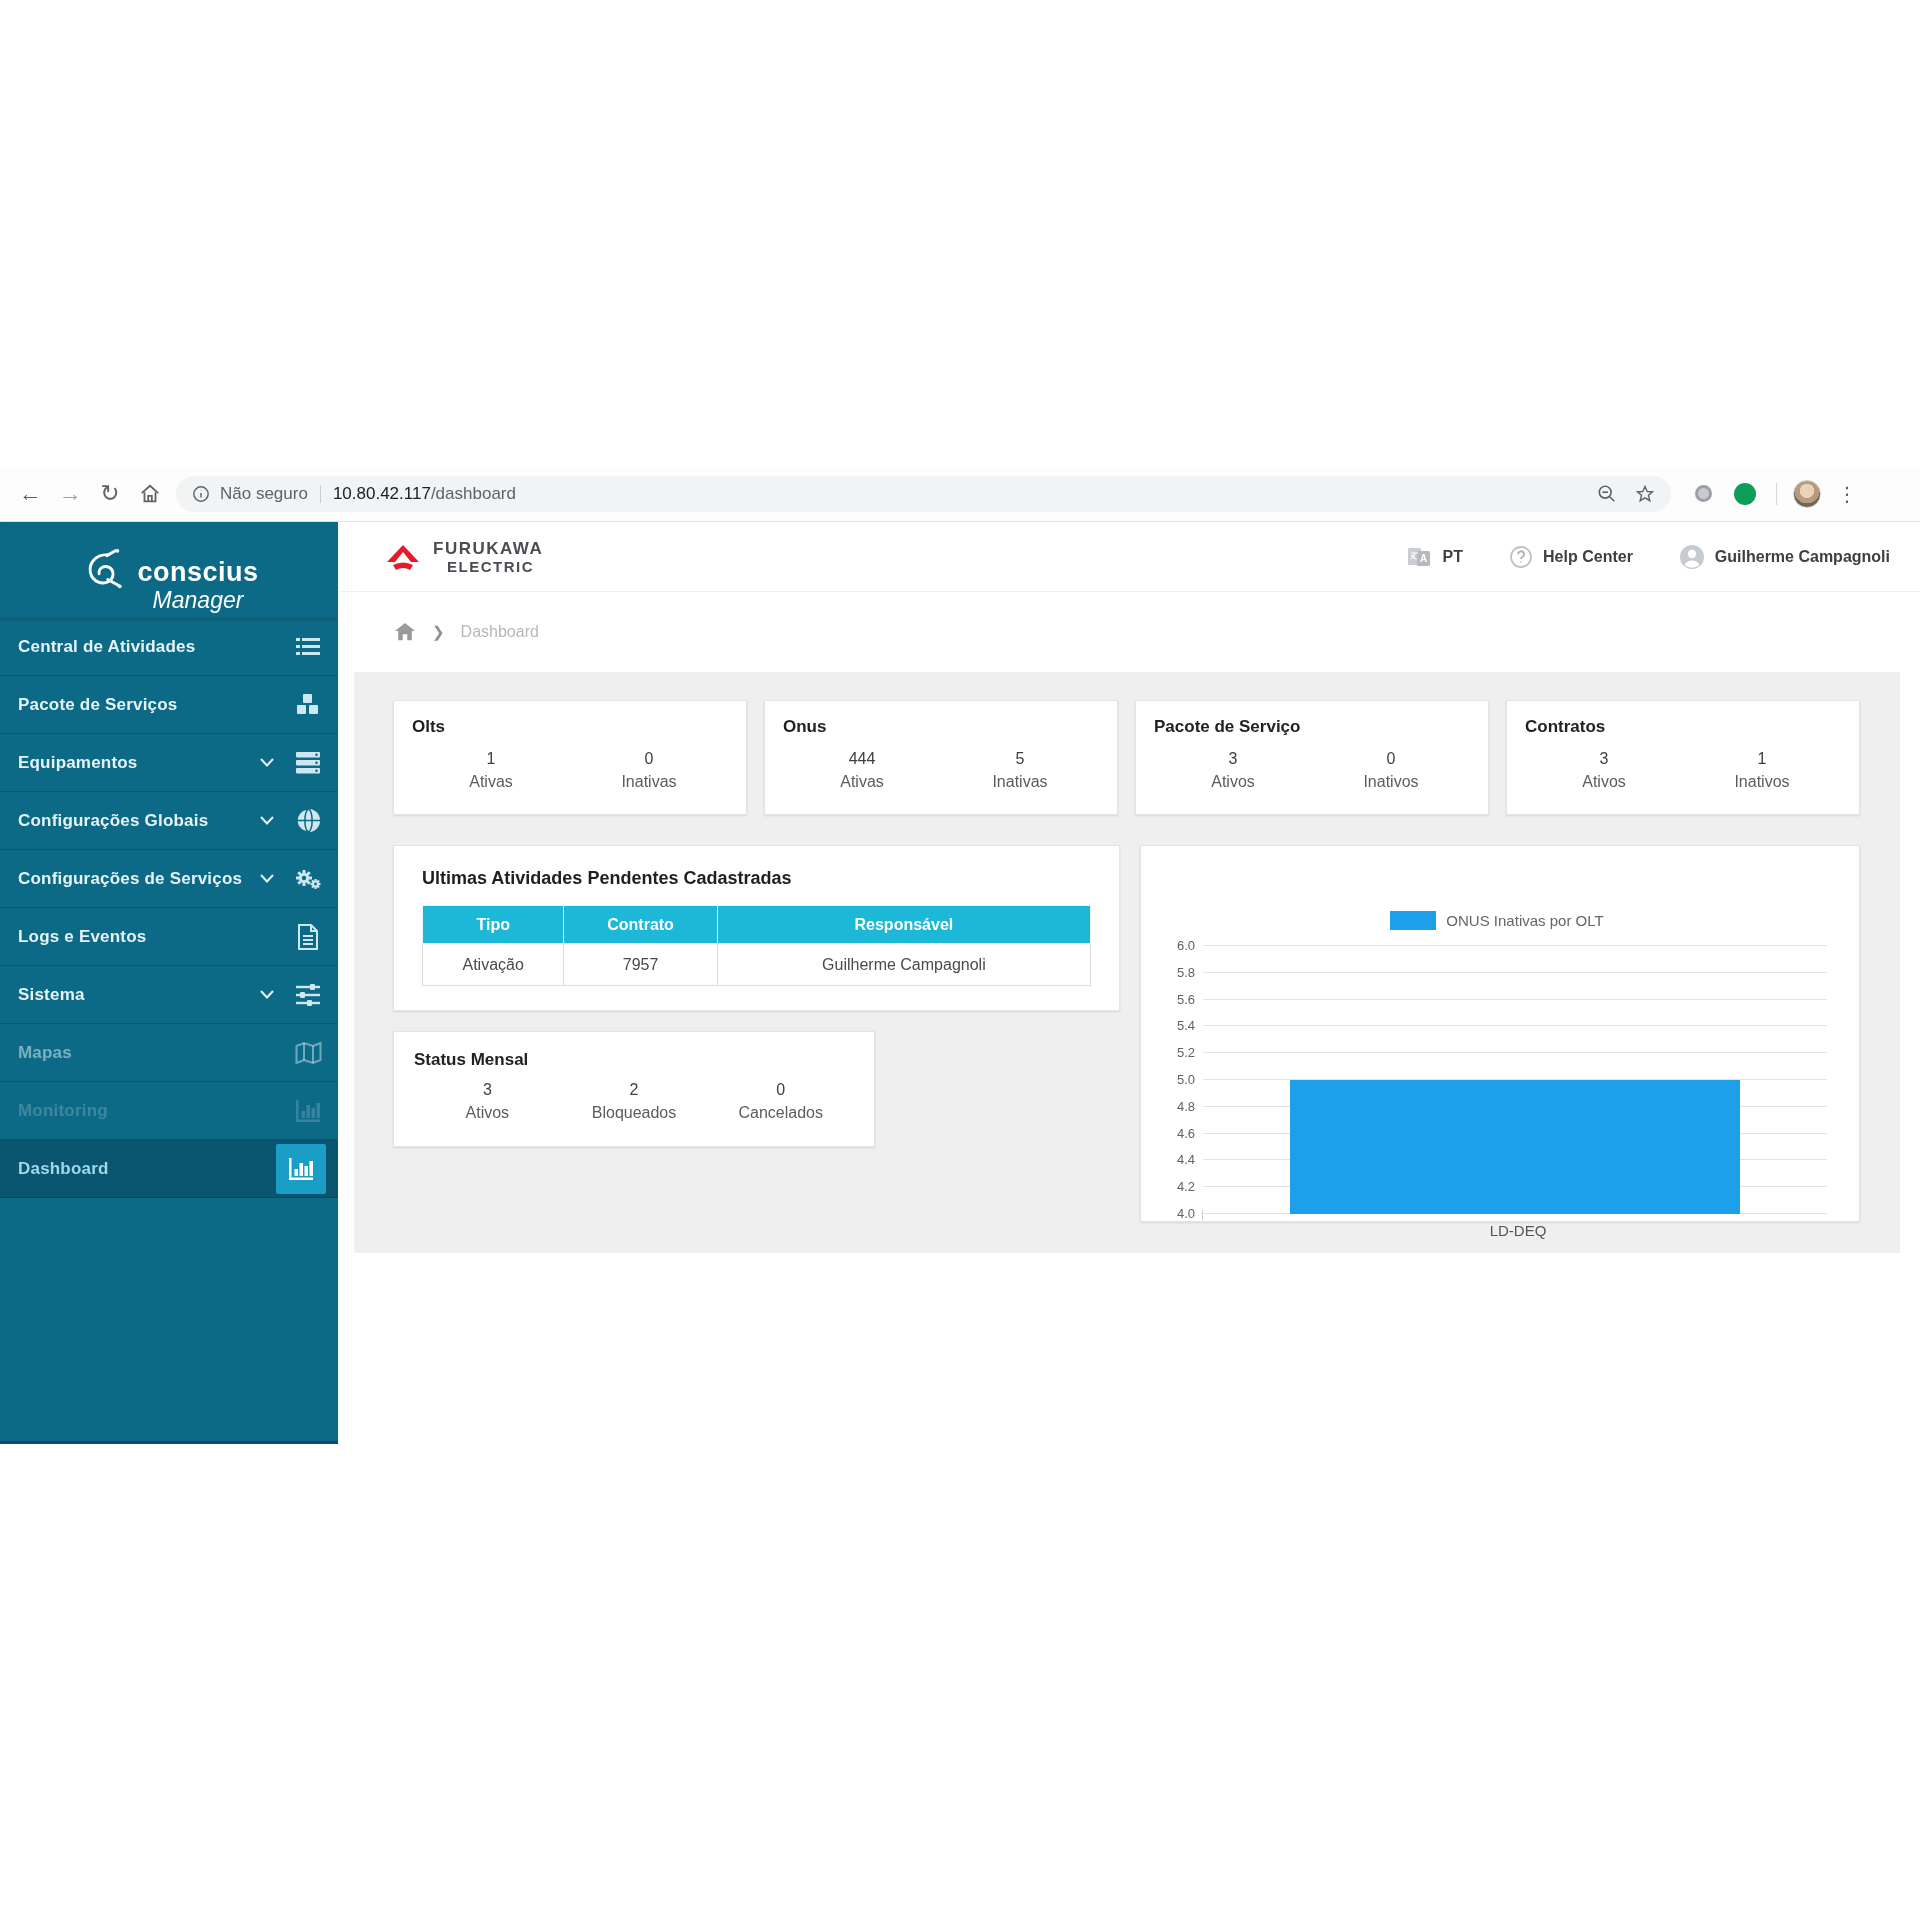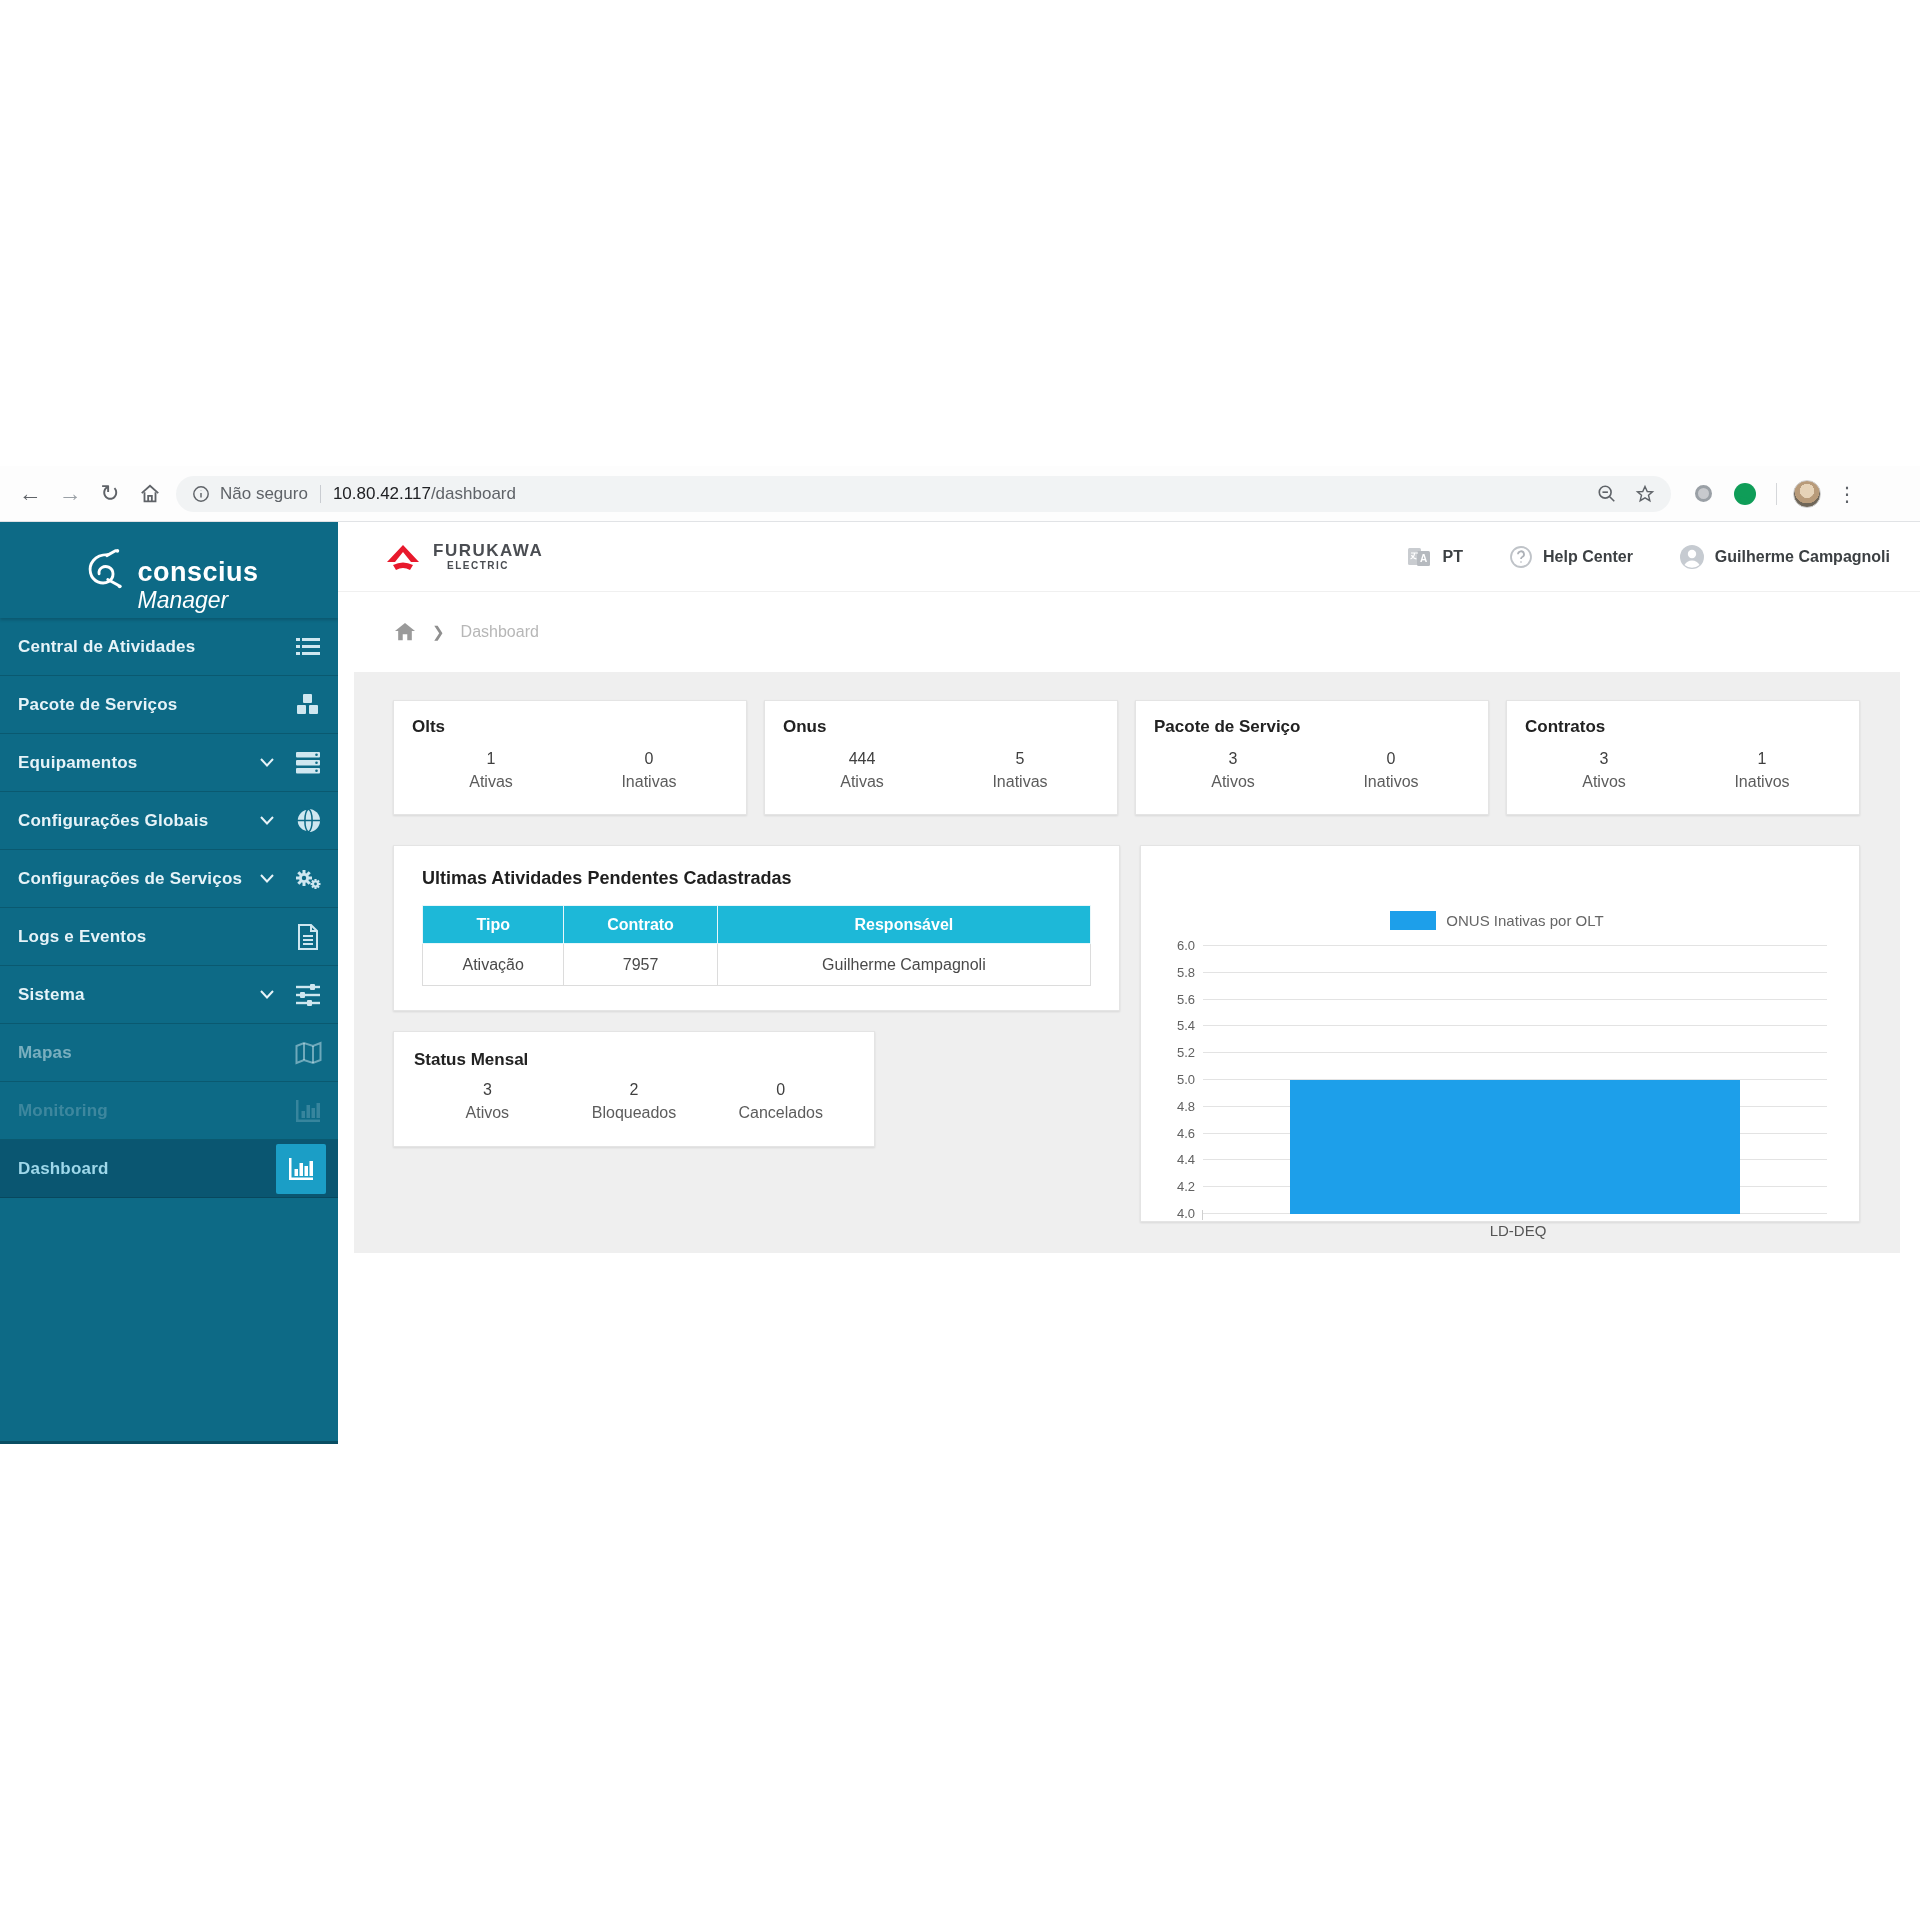--- a/index.html
+++ b/index.html
@@ -32,21 +32,21 @@
   .dots { color:#5f6368; font-size:20px; margin-left:16px; letter-spacing:0; }
 
   
   .app { display:flex; height:928px; background:#ffffff; }
 
   
   .sidebar { width:338px; flex:none; background:#0d6a86; height:922px;
              border-bottom:3px solid #094e63; color:#e6f3f8; }
   .logo { height:96px; display:flex; align-items:center; justify-content:center; gap:12px;
           box-shadow:0 2px 3px rgba(0,0,0,.18); }
-  .logo-text { line-height:1;margin-top:31px; }
+  .logo-text { text-align:center; line-height:1;margin-top:31px; }
   .logo-l1 { font-size:27px; font-weight:bold; letter-spacing:.5px; color:#fff; text-transform:lowercase; }
   .logo-l2 { font-size:23px; font-style:italic; color:#fff; margin-top:3px; font-weight:normal; }
   .menu { }
   .m-item { height:58px; display:flex; align-items:center; padding:0 10px 0 18px;
             border-bottom:1px solid rgba(0,0,0,.16); cursor:pointer; }
   .m-label { font-size:17px; font-weight:bold; letter-spacing:.2px; }
   .m-right { margin-left:auto; display:flex; align-items:center; gap:14px; }
   .chev { width:14px; height:9px; display:block; }
   .m-ico { width:40px; height:40px; display:flex; align-items:center; justify-content:center;
            color:#cfe7f0; }
@@ -57,21 +57,21 @@
   .m-item.active { background:#0a5671; color:#9fd8ea; }
   .m-item.active .m-ico { background:#1b9ec6; width:50px; height:50px; border-radius:2px; color:#fff; margin-right:2px; }
 
   
   .main { flex:1; display:flex; flex-direction:column; background:#fff; min-width:0; }
   .apphead { height:70px; flex:none; display:flex; align-items:center; padding:0 30px 0 45px;
              border-bottom:1px solid #f0f0f0; }
   .brand { display:flex; align-items:center; gap:10px; }
   .brand-text { line-height:1; color:#4a4d52; font-weight:bold; }
   .brand-l1 { font-size:17px; letter-spacing:1.5px; }
-  .brand-l2 { font-size:10px; letter-spacing:1.5px; margin-top:2px; padding-left:14px; }
+  .brand-l2 { font-size:15px; letter-spacing:1.5px; margin-top:2px; padding-left:14px; }
   .head-right { margin-left:auto; display:flex; align-items:center; gap:12px; color:#3c4043;
                 font-weight:bold; font-size:16px; }
   .head-group { display:flex; align-items:center; gap:10px; margin-left:34px; cursor:pointer; }
 
   .crumbrow { height:80px; flex:none; display:flex; align-items:center; padding-left:56px;
               color:#b7b7b7; font-size:16px; gap:16px; background:#fff; }
   .crumb-home { color:#9a9a9a; display:flex; cursor:pointer; }
   .crumb-gt { color:#8f8f8f; font-size:15px; font-weight:bold; }
 
   .content { height:581px; flex:none; background:#efefef; margin-left:16px; margin-right:20px;

